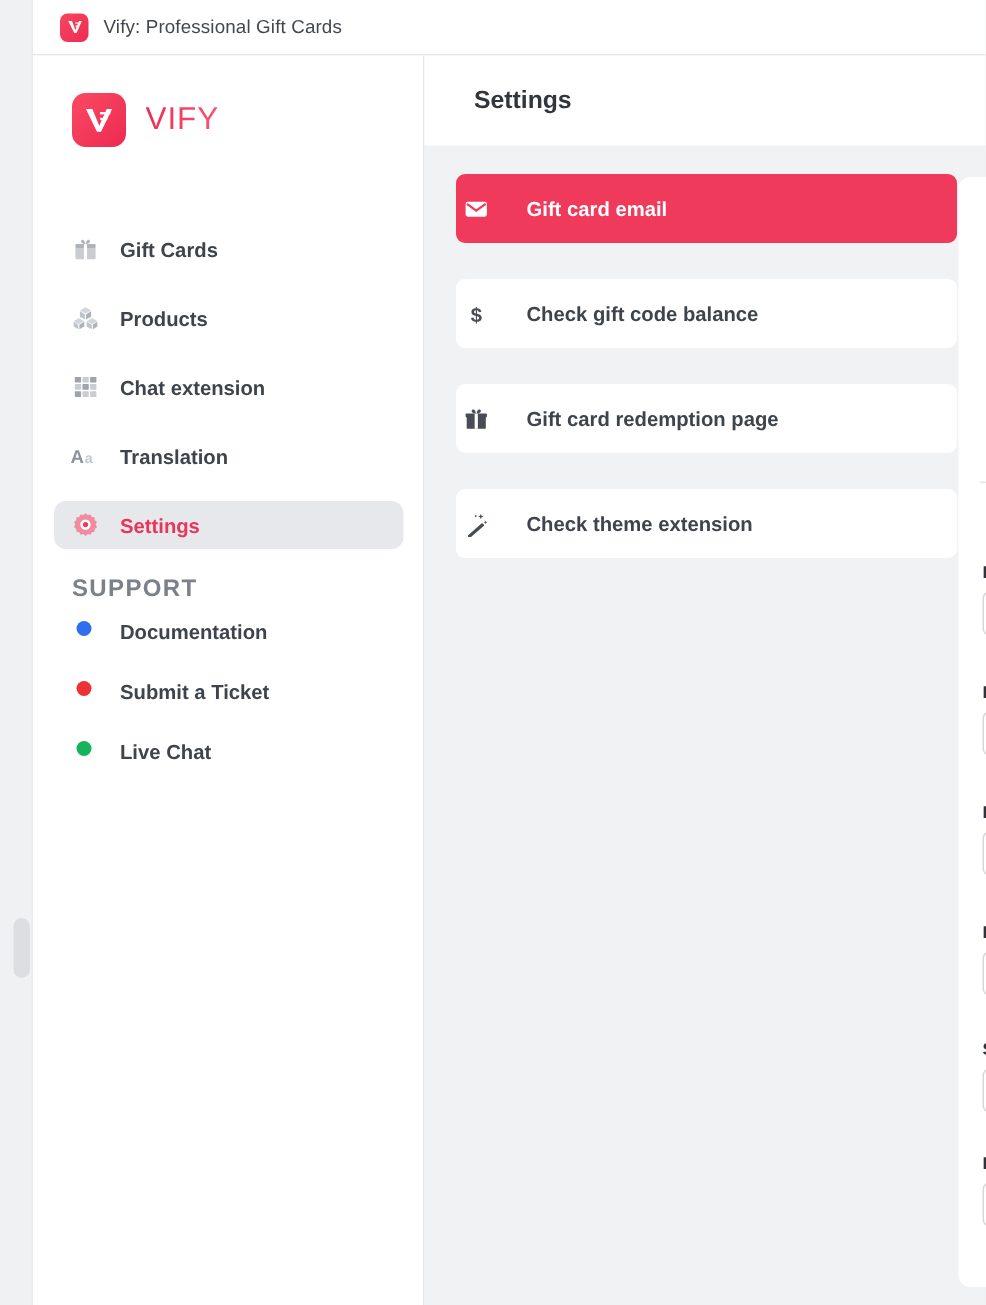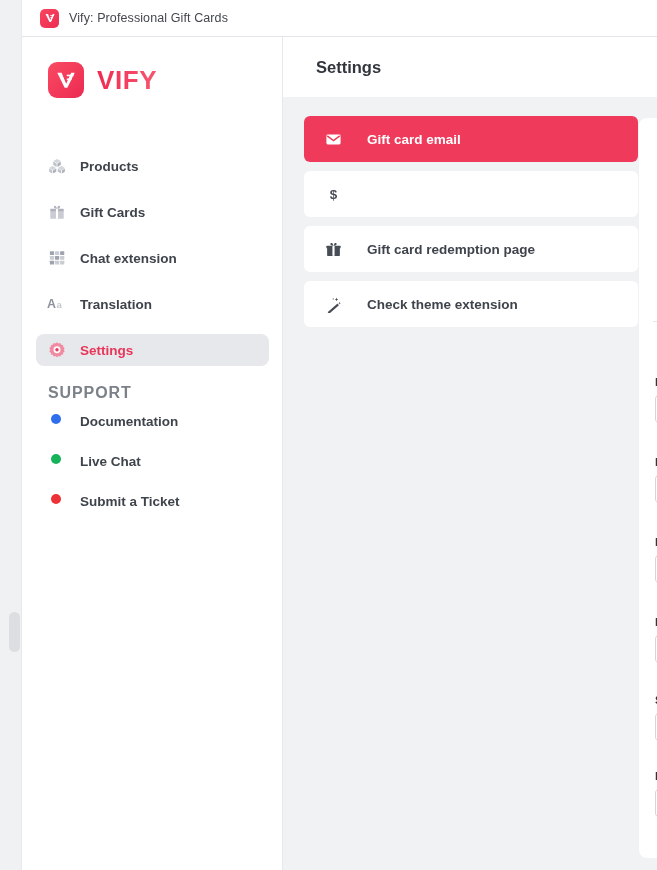--- a/index.html
+++ b/index.html
@@ -94,22 +94,22 @@
   }
   #brand-mark {
     width: 36px; height: 36px;
     border-radius: 9px;
     background: linear-gradient(135deg, #fa4a63 0%, #ec2a51 100%);
     display: flex; align-items: center; justify-content: center;
     flex: none;
   }
   #brand-name {
     margin-left: 13px;
-    font-size: 26px;
-    font-weight: bold;
+    font-size: 21px;
+    font-weight: normal;
     letter-spacing: 0.6px;
     background: linear-gradient(90deg, #ef2b52 0%, #f8566f 100%);
     -webkit-background-clip: text;
     background-clip: text;
     color: #ef3558;
     -webkit-text-fill-color: transparent;
   }
 
   .nav-list {
     position: absolute;
@@ -207,24 +207,24 @@
   #settings-list {
     position: absolute;
     left: 21px;
     top: 79px;
     width: 334px;
   }
   .settings-item {
     height: 46px;
     background: #ffffff;
     border-radius: 6px;
-    margin-bottom: 9px;
+    margin-bottom: 24px;
     display: flex;
     align-items: center;
-    padding-left: 20px;
+    padding-left: 4px;
     box-sizing: border-box;
     cursor: pointer;
   }
   .settings-item.selected {
     background: #ef3a5b;
   }
   .settings-item-icon {
     width: 18px; height: 18px;
     flex: none;
     margin-right: 25px;
@@ -312,20 +312,33 @@
           <svg width="22" height="22" viewBox="0 0 24 24" aria-hidden="true">
             <path d="M2.5 4 L10.5 20.5 L13.5 20.5 L21.5 4 L17.6 4 L12.2 16.2 L7.2 4 Z" fill="#ffffff"></path>
             <rect x="12.8" y="6.2" width="7.4" height="1.7" fill="#ffffff"></rect>
             <rect x="12.8" y="10.4" width="5.2" height="1.7" fill="#ffffff"></rect>
           </svg>
         </div>
         <div id="brand-name">VIFY</div>
       </div>
 
       <div class="nav-list">
+
+        <div class="nav-item">
+          <span class="nav-icon">
+            <svg width="18" height="18" viewBox="0 0 24 24" aria-hidden="true">
+              <rect x="3" y="10" width="18" height="11" rx="1" fill="#c9ccd2"></rect>
+              <rect x="3" y="7.5" width="18" height="3.6" rx="1" fill="#aeb2ba"></rect>
+              <rect x="10.6" y="7.5" width="2.8" height="13.5" fill="#ffffff"></rect>
+              <path d="M11.8 7.5 C9.5 7.5 8 6.6 8 5.2 C8 4.2 8.9 3.6 9.9 3.9 C10.9 4.2 11.6 5.6 11.8 7.5 Z" fill="#aeb2ba"></path>
+              <path d="M12.2 7.5 C14.5 7.5 16 6.6 16 5.2 C16 4.2 15.1 3.6 14.1 3.9 C13.1 4.2 12.4 5.6 12.2 7.5 Z" fill="#aeb2ba"></path>
+            </svg>
+          </span>
+          <span class="nav-label">Gift Cards</span>
+        </div>
 
         <div class="nav-item">
           <span class="nav-icon">
             <svg width="18" height="18" viewBox="0 0 24 24" aria-hidden="true">
               <path d="M12 2.5 L17 5.3 L12 8.1 L7 5.3 Z" fill="#d3d6db"></path>
               <path d="M7 5.9 L11.5 8.6 L11.5 13.4 L7 10.8 Z" fill="#bfc3cb"></path>
               <path d="M17 5.9 L12.5 8.6 L12.5 13.4 L17 10.8 Z" fill="#aeb2ba"></path>
               <path d="M6 12 L11 14.8 L6 17.6 L1.5 14.8 Z" fill="#d3d6db"></path>
               <path d="M1.5 15.4 L5.5 17.9 L5.5 22 L1.5 19.6 Z" fill="#bfc3cb"></path>
               <path d="M11 15.4 L6.5 17.9 L6.5 22 L11 19.6 Z" fill="#aeb2ba"></path>
@@ -333,33 +346,20 @@
               <path d="M13 15.4 L17.5 17.9 L17.5 22 L13 19.6 Z" fill="#bfc3cb"></path>
               <path d="M22.5 15.4 L18.5 17.9 L18.5 22 L22.5 19.6 Z" fill="#aeb2ba"></path>
             </svg>
           </span>
           <span class="nav-label">Products</span>
         </div>
 
         <div class="nav-item">
           <span class="nav-icon">
             <svg width="18" height="18" viewBox="0 0 24 24" aria-hidden="true">
-              <rect x="3" y="10" width="18" height="11" rx="1" fill="#c9ccd2"></rect>
-              <rect x="3" y="7.5" width="18" height="3.6" rx="1" fill="#aeb2ba"></rect>
-              <rect x="10.6" y="7.5" width="2.8" height="13.5" fill="#ffffff"></rect>
-              <path d="M11.8 7.5 C9.5 7.5 8 6.6 8 5.2 C8 4.2 8.9 3.6 9.9 3.9 C10.9 4.2 11.6 5.6 11.8 7.5 Z" fill="#aeb2ba"></path>
-              <path d="M12.2 7.5 C14.5 7.5 16 6.6 16 5.2 C16 4.2 15.1 3.6 14.1 3.9 C13.1 4.2 12.4 5.6 12.2 7.5 Z" fill="#aeb2ba"></path>
-            </svg>
-          </span>
-          <span class="nav-label">Gift Cards</span>
-        </div>
-
-        <div class="nav-item">
-          <span class="nav-icon">
-            <svg width="18" height="18" viewBox="0 0 24 24" aria-hidden="true">
               <rect x="2.5" y="3" width="5.6" height="5" rx="0.6" fill="#9ea3ad"></rect>
               <rect x="9.3" y="3" width="5.6" height="5" rx="0.6" fill="#c9ccd2"></rect>
               <rect x="16.1" y="3" width="5.6" height="5" rx="0.6" fill="#9ea3ad"></rect>
               <rect x="2.5" y="9.4" width="5.6" height="5" rx="0.6" fill="#c9ccd2"></rect>
               <rect x="9.3" y="9.4" width="5.6" height="5" rx="0.6" fill="#9ea3ad"></rect>
               <rect x="16.1" y="9.4" width="5.6" height="5" rx="0.6" fill="#c9ccd2"></rect>
               <rect x="2.5" y="15.8" width="5.6" height="5" rx="0.6" fill="#9ea3ad"></rect>
               <rect x="9.3" y="15.8" width="5.6" height="5" rx="0.6" fill="#c9ccd2"></rect>
               <rect x="16.1" y="15.8" width="5.6" height="5" rx="0.6" fill="#c9ccd2"></rect>
             </svg>
@@ -391,26 +391,26 @@
       </div>
 
       <div id="support-heading">SUPPORT</div>
 
       <div class="support-list">
         <div class="support-item">
           <span class="support-dot" style="background:#2f6fed"></span>
           <span class="support-label">Documentation</span>
         </div>
         <div class="support-item">
+          <span class="support-dot" style="background:#ec3236"></span>
+          <span class="support-label">Submit a Ticket</span>
+        </div>
+        <div class="support-item">
           <span class="support-dot" style="background:#16b35a"></span>
           <span class="support-label">Live Chat</span>
-        </div>
-        <div class="support-item">
-          <span class="support-dot" style="background:#ec3236"></span>
-          <span class="support-label">Submit a Ticket</span>
         </div>
       </div>
 
     </div>
 
     <div id="settings-panel">
 
       <div id="settings-header">
         <span id="settings-title">Settings</span>
       </div>
@@ -426,20 +426,21 @@
           </span>
           <span class="settings-item-label">Gift card email</span>
         </div>
 
         <div class="settings-item">
           <span class="settings-item-icon">
             <svg width="17" height="17" viewBox="0 0 24 24" aria-hidden="true">
               <text x="12" y="19" text-anchor="middle" font-family="Liberation Sans, sans-serif" font-size="19" font-weight="bold" fill="currentColor">$</text>
             </svg>
           </span>
+          <span class="settings-item-label">Check gift code balance</span>
         </div>
 
         <div class="settings-item">
           <span class="settings-item-icon">
             <svg width="17" height="17" viewBox="0 0 24 24" aria-hidden="true">
               <rect x="3" y="9.5" width="18" height="11.5" rx="0.8" fill="currentColor"></rect>
               <rect x="2" y="6.6" width="20" height="3.6" rx="0.8" fill="currentColor"></rect>
               <rect x="10.5" y="6.6" width="3" height="14.4" fill="#ffffff"></rect>
               <path d="M11.6 6.6 C9.2 6.6 7.6 5.7 7.6 4.3 C7.6 3.2 8.6 2.6 9.6 2.9 C10.7 3.3 11.4 4.7 11.6 6.6 Z" fill="currentColor"></path>
               <path d="M12.4 6.6 C14.8 6.6 16.4 5.7 16.4 4.3 C16.4 3.2 15.4 2.6 14.4 2.9 C13.3 3.3 12.6 4.7 12.4 6.6 Z" fill="currentColor"></path>

